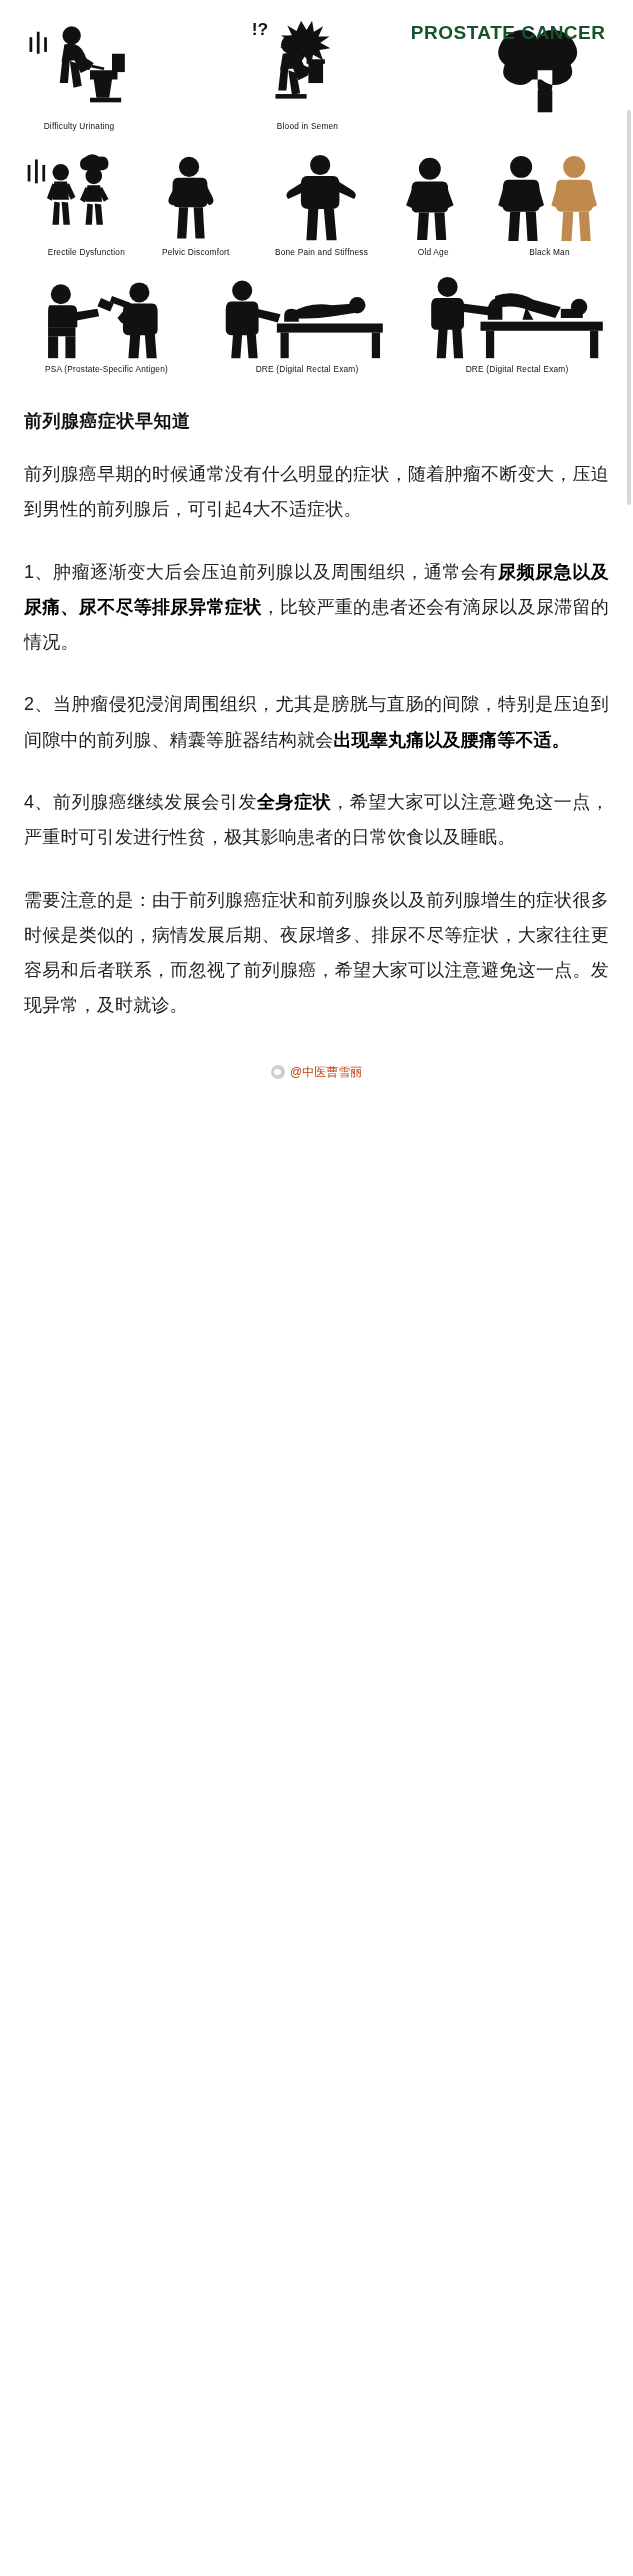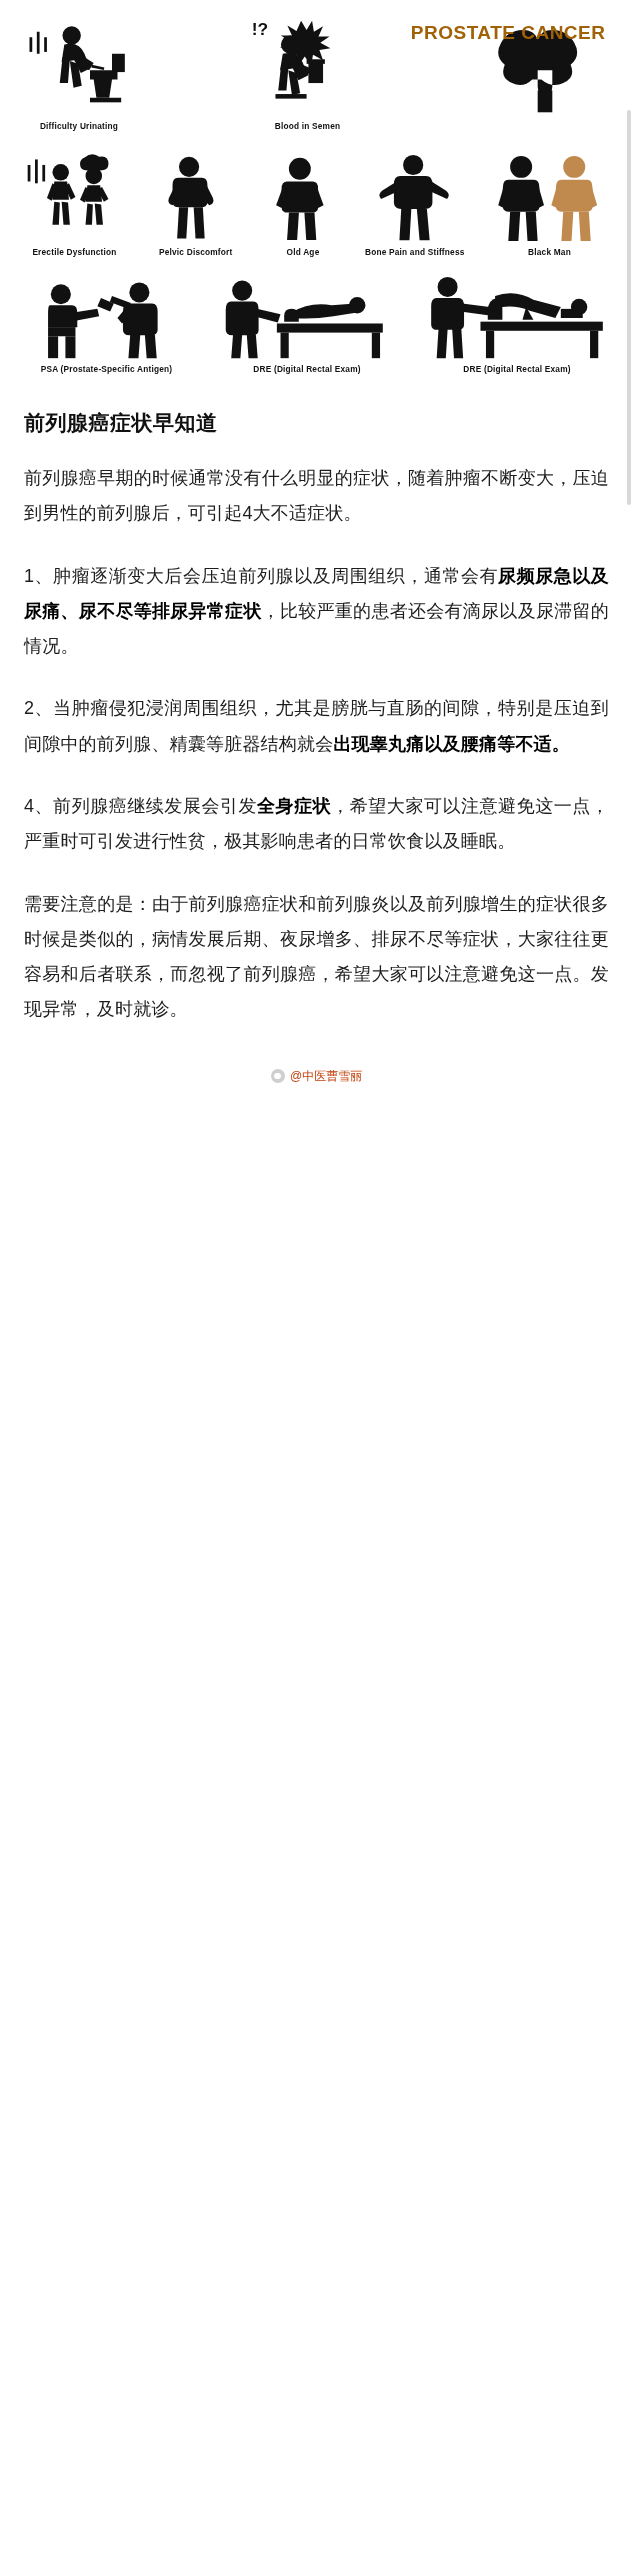--- a/index.html
+++ b/index.html
@@ -35,52 +35,52 @@
     box-sizing: border-box;
   }
   .ig-title {
     position: absolute;
     right: 27.5px;
     top: 22px;
     font-family: "Liberation Sans", sans-serif;
     font-weight: bold;
     font-size: 19px;
     letter-spacing: 0.5px;
-    color: #a16207;
+    color: #14532d;
   }
   .row {
     display: flex;
     justify-content: space-between;
     align-items: flex-end;
   }
   .cell {
     display: flex;
     flex-direction: column;
     align-items: center;
     text-align: center;
   }
   .cell .caption {
     font-size: 8.3px;
-    font-weight: bold;
+    font-weight: normal;
     color: #111;
     margin-top: 4.6px;
     line-height: 1.15;
     letter-spacing: 0.2px;
   }
   .art {
     display: block;
   }
 
   
   .article {
     padding: 9.2px 24px 0 24px;
   }
   h1.headline {
     font-family: "Liberation Sans", sans-serif;
-    font-size: 21px;
+    font-size: 18px;
     font-weight: bold;
     margin: 20px 0 24px 0;
     color: #111;
     letter-spacing: 0.5px;
   }
   p.para {
     font-size: 18px;
     line-height: 1.95;
     margin: 0 0 27.5px 0;
     color: #1d1d1d;
@@ -193,21 +193,21 @@
                      M62 58 h16 v18 q0 8 -8 8 t-8 -8z"></path>
             <rect x="62" y="80" width="16" height="24"></rect>
           </g>
         </svg>
         <div class="caption"></div>
       </div>
     </div>
 
     <div class="row" style="margin-top:20px;">
 
-      <div class="cell" style="width:101px;">
+      <div class="cell" style="width:101px;align-items:flex-end;">
         <svg class="art" width="101" height="92" viewBox="0 0 110 100">
           <g fill="#111">
             <rect x="4" y="14" width="3" height="18"></rect>
               <rect x="12" y="8" width="3" height="26"></rect>
               <rect x="20" y="14" width="3" height="18"></rect>
 
             <path d="M66 6 q8 -7 16 -1 q10 -2 10 8 q0 7 -9 7 h-14 q-8 0 -8 -7 q0 -5 5 -7z"></path>
 
             <circle cx="40" cy="22" r="9"></circle>
             <path d="M33 32 h14 l2 20 h-18z"></path>
@@ -234,46 +234,46 @@
             <path d="M36 28 h26 q6 0 6 8 v18 q0 6 -7 6 h-24 q-7 0 -7 -6 v-18 q0 -8 6 -8z"></path>
             <path d="M34 34 l-8 16 q-2 6 4 8 l10 -10z"></path>
             <path d="M66 34 l8 16 q2 6 -4 8 l-10 -10z"></path>
             <path d="M37 60 h10 l-2 34 h-10z"></path>
             <path d="M53 60 h10 l2 34 h-10z"></path>
           </g>
         </svg>
         <div class="caption">Pelvic Discomfort</div>
       </div>
 
+      <div class="cell" style="width:110px;">
+        <svg class="art" width="110" height="92" viewBox="0 0 120 100">
+          <g fill="#111">
+            <circle cx="58" cy="14" r="11"></circle>
+            <path d="M44 26 h28 q7 0 7 9 v20 q0 7 -8 7 h-26 q-8 0 -8 -7 v-20 q0 -9 7 -9z"></path>
+            <path d="M40 32 l-16 10 q-5 4 -1 9 l18 -8z"></path>
+            <path d="M78 32 l16 10 q5 4 1 9 l-18 -8z"></path>
+            <path d="M45 62 h11 l-2 34 h-11z"></path>
+            <path d="M62 62 h11 l3 34 h-11z"></path>
+          </g>
+        </svg>
+        <div class="caption">Bone Pain and Stiffness</div>
+      </div>
+
       <div class="cell" style="width:73px;">
         <svg class="art" width="73" height="92" viewBox="0 0 80 100">
           <g fill="#111">
             <circle cx="36" cy="18" r="12"></circle>
             <path d="M22 32 h28 q6 0 6 8 v20 q0 6 -7 6 h-26 q-7 0 -7 -6 v-20 q0 -8 6 -8z"></path>
             <path d="M18 36 l-8 22 6 3 8 -20z"></path>
             <path d="M54 36 l8 22 -6 3 -8 -20z"></path>
             <path d="M24 66 h11 l-2 30 h-11z"></path>
             <path d="M41 66 h11 l2 30 h-11z"></path>
           </g>
         </svg>
         <div class="caption">Old Age</div>
-      </div>
-
-      <div class="cell" style="width:110px;">
-        <svg class="art" width="110" height="92" viewBox="0 0 120 100">
-          <g fill="#111">
-            <circle cx="58" cy="14" r="11"></circle>
-            <path d="M44 26 h28 q7 0 7 9 v20 q0 7 -8 7 h-26 q-8 0 -8 -7 v-20 q0 -9 7 -9z"></path>
-            <path d="M40 32 l-16 10 q-5 4 -1 9 l18 -8z"></path>
-            <path d="M78 32 l16 10 q5 4 1 9 l-18 -8z"></path>
-            <path d="M45 62 h11 l-2 34 h-11z"></path>
-            <path d="M62 62 h11 l3 34 h-11z"></path>
-          </g>
-        </svg>
-        <div class="caption">Bone Pain and Stiffness</div>
       </div>
 
       <div class="cell" style="width:119px;justify-content:center;">
         <svg class="art" width="119" height="92" viewBox="0 0 130 100">
           <g>
             <g fill="#111">
               <circle cx="34" cy="16" r="12"></circle>
               <path d="M20 30 h28 q6 0 6 9 v20 q0 6 -7 6 h-26 q-7 0 -7 -6 v-20 q0 -9 6 -9z"></path>
               <path d="M16 34 l-7 24 6 3 7 -22z"></path>
               <path d="M52 34 l7 24 -6 3 -7 -22z"></path>

